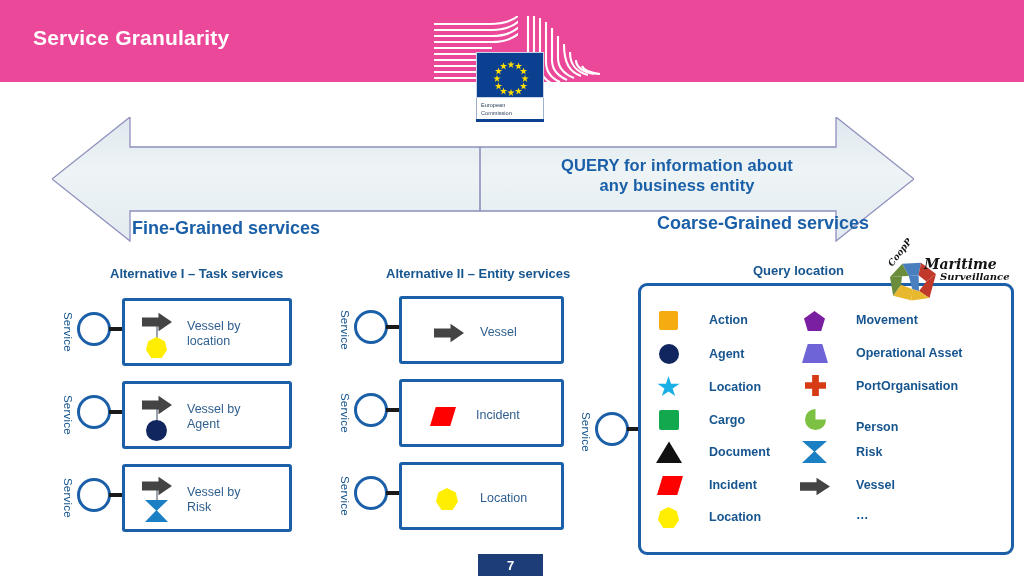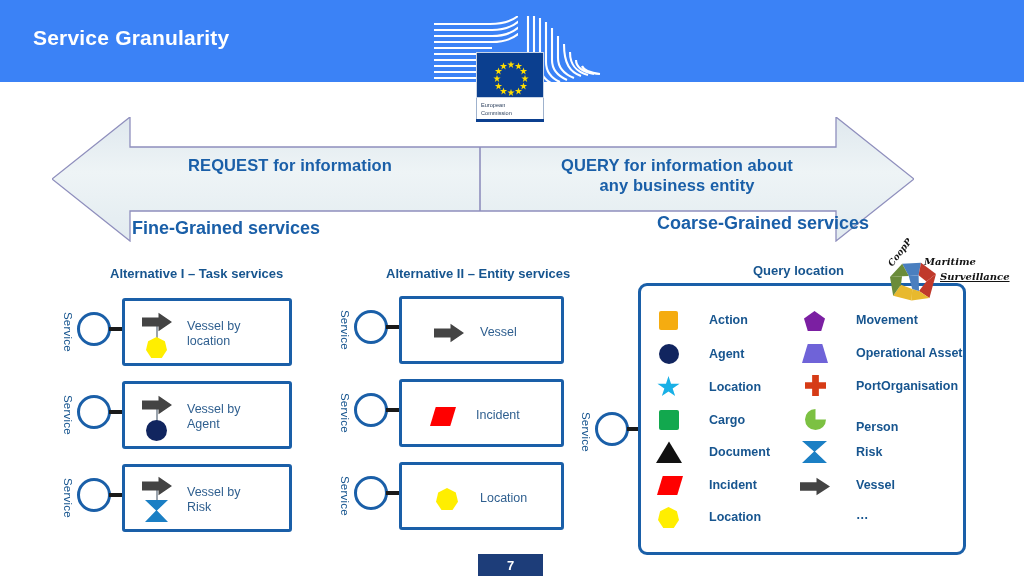--- a/index.html
+++ b/index.html
@@ -7,21 +7,21 @@
     width: 1024px; height: 576px;
     font-family: "Liberation Sans", sans-serif;
     background: #ffffff;
     overflow: hidden;
   }
   #slide { position: relative; width: 1024px; height: 576px; background:#fff; }
 
   
   .header {
     position: absolute; left:0; top:0; width:1024px; height:82px;
-    background:#3b82f6;
+    background:#ec4899;
     text-align:center;
   }
   .header-title {
     position:absolute; left:33px; top:26px;
     font-size:21px; font-weight:bold; color:#ffffff;
     letter-spacing:0.2px;
   }
 
   
   .ec-logo { position:absolute; left:432px; top:16px; width:180px; height:92px; }
@@ -121,40 +121,40 @@
   }
   .sh-pacman {
     clip-path: polygon(50% 50%, 100% 50%, 100% 100%, 0% 100%, 0% 0%, 50% 0%);
     border-radius:50%;
   }
   .sh-hourglass { clip-path: polygon(0% 0%, 100% 0%, 52% 48%, 100% 100%, 0% 100%, 48% 48%); }
   .connector { position:absolute; background:#9aa3ad; width:1.6px; }
 
   
   .legend {
-    position:absolute; left:638px; top:283px; width:328px; height:272px;
+    position:absolute; left:638px; top:283px; width:376px; height:272px;
     border:3px solid #1a5fa8; border-radius:9px; background:#fff;
   }
   .legend-item { position:absolute; }
   .legend-label {
     position:absolute; font-size:12.5px; font-weight:bold; color:#17558f;
     white-space:nowrap;
   }
 
   
   .ms-logo { position:absolute; left:882px; top:255px; width:62px; height:58px; }
   .ms-text1 {
     position:absolute; left:924px; top:256px;
     font-family:"DejaVu Serif", serif; font-style:italic; font-weight:bold;
-    font-size:10px; color:#141414;
+    font-size:14px; color:#141414;
   }
   .ms-text2 {
     position:absolute; left:940px; top:271px;
     font-family:"DejaVu Serif", serif; font-style:italic; font-weight:bold;
-    font-size:10px; color:#141414;text-decoration:underline;
+    font-size:10px; color:#141414;
   }
   .ms-coop {
     position:absolute; left:886px; top:262px;
     font-family:"DejaVu Serif", serif; font-style:italic; font-weight:bold;
     font-size:9px; color:#141414;
     transform: rotate(-52deg); transform-origin: left top;
   }
 
   
   .page-num {
@@ -237,21 +237,20 @@
         <linearGradient id="arrGrad" x1="0" y1="0" x2="0" y2="1">
           <stop offset="0%" stop-color="#dfe8ee"></stop>
           <stop offset="45%" stop-color="#eef4f6"></stop>
           <stop offset="100%" stop-color="#e2ebf0"></stop>
         </linearGradient>
       </defs>
       <polygon points="0,62 78,0 78,30 784,30 784,0 862,62 784,124 784,94 78,94 78,124" fill="url(#arrGrad)" stroke="#8f8fbd" stroke-width="1.3"></polygon>
       <line x1="428" y1="30" x2="428" y2="94" stroke="#8f8fbd" stroke-width="1.6"></line>
     </svg>
     <div class="banner-label left">
-      <div>REQUEST for information</div>
     </div>
     <div class="banner-label right">
       <div>QUERY for information about</div>
       <div>any business entity</div>
     </div>
     <div class="banner-sub fine">Fine-Grained services</div>
     <div class="banner-sub coarse">Coarse-Grained services</div>
   </div>
 
   <div class="col-title c2">Alternative II – Entity services</div>

